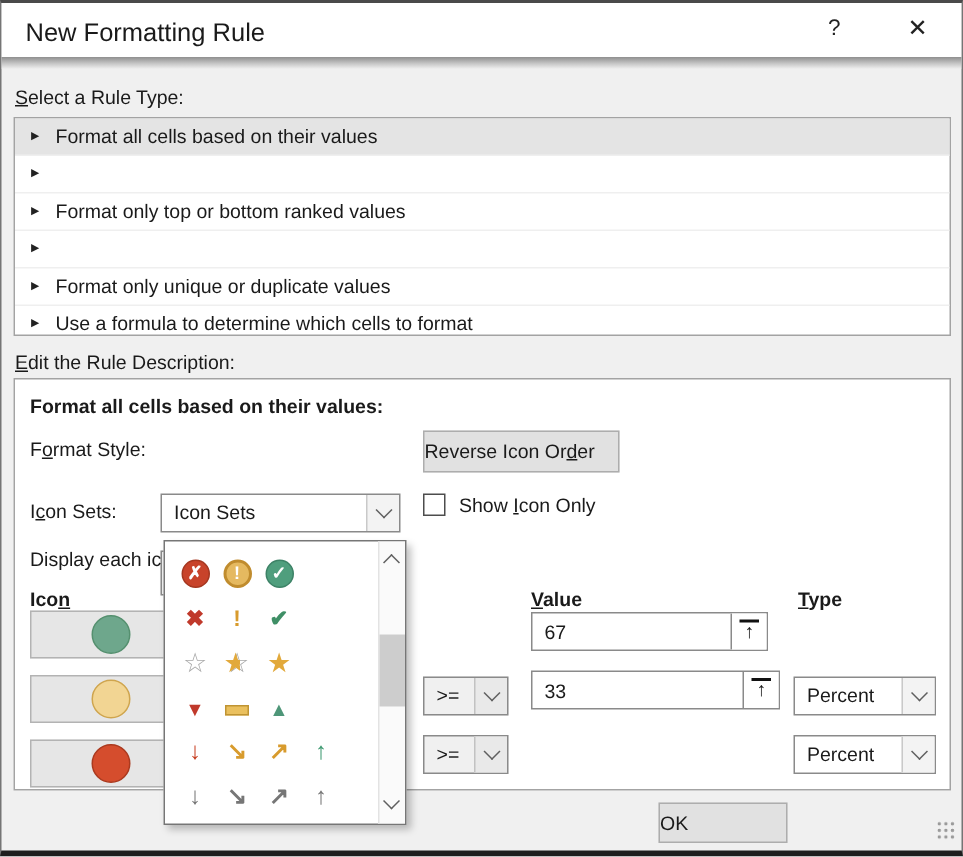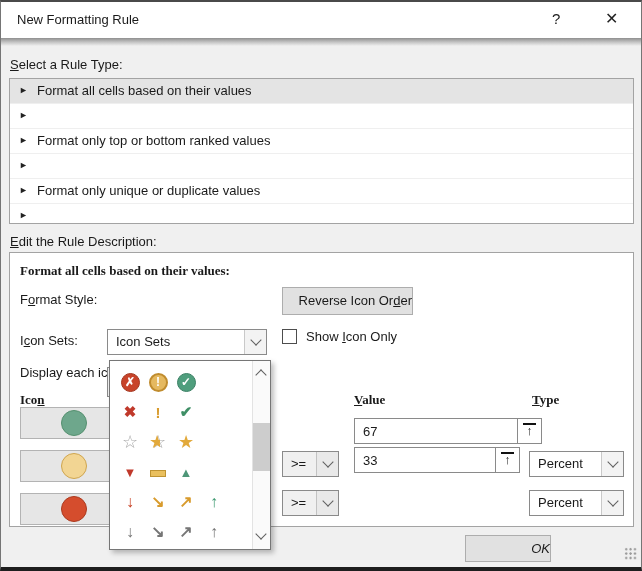--- a/index.html
+++ b/index.html
@@ -3,50 +3,50 @@
 <meta charset="utf-8">
 <style>
   html,body{margin:0;padding:0;background:#fff;}
   .dialog{position:relative;width:642px;height:571px;box-sizing:border-box;
     background:#f0f0f0;border:1px solid #757575;border-top:2px solid #4a4a4a;
     border-bottom:4px solid #1e1e1e;overflow:hidden;
     font-family:"Liberation Sans",sans-serif;font-size:13px;color:#1a1a1a;}
   .u{text-decoration:underline;}
   
   .titlebar{position:absolute;left:0;top:0;right:0;height:36px;background:#fff;}
-  .title{position:absolute;left:16px;top:10px;font-size:13px;}
+  .title{position:absolute;left:16px;top:10px;font-size:17px;}
   .help{position:absolute;left:551px;top:8px;font-size:15px;color:#222;cursor:default;}
   .close{position:absolute;left:604px;top:7px;font-size:16px;color:#222;cursor:default;}
   .band{position:absolute;left:0;top:36px;right:0;height:8px;
     background:linear-gradient(180deg,#8f8f8f 0%,#c7c7c7 55%,#f0f0f0 100%);}
   
   .lbl{position:absolute;white-space:nowrap;}
   
   .rulelist{position:absolute;left:8px;top:76px;width:625px;height:146px;
     background:#fff;border:1px solid #a3a3a3;box-sizing:border-box;}
   .rulerow{position:relative;height:24px;line-height:23px;padding-left:27px;
     border-bottom:1px solid #efefef;white-space:nowrap;}
   .rulerow.selected{background:#e4e4e4;}
   .marker{position:absolute;left:9px;top:0;font-size:9px;color:#222;}
   
   .panel{position:absolute;left:8px;top:250px;width:625px;height:275px;
     background:#fff;border:1px solid #a3a3a3;box-sizing:border-box;}
-  .bold{font-weight:bold;font-family:Liberation Serif, serif;}
+  .bold{font-weight:bold;}
   
   .combo{position:absolute;box-sizing:border-box;background:#fff;border:1px solid #8a8a8a;margin-top:43px;}
   .combo .ctext{position:absolute;left:8px;top:4px;white-space:nowrap;}
   .cbtn{position:absolute;right:0;top:0;bottom:0;width:21px;background:#f3f3f3;
     border-left:1px solid #c9c9c9;display:flex;align-items:center;justify-content:center;}
   .chev{width:7px;height:7px;border-right:1.6px solid #5f5f5f;border-bottom:1.6px solid #5f5f5f;
     display:inline-block;transform:rotate(45deg);margin-top:-4px;}
   .chev.up{transform:rotate(-135deg);margin-top:4px;}
   .combo.gray{background:#f0f0f0;}
   .combo.gray .cbtn{background:#e9e9e9;border-left:1px solid #c2c2c2;}
   .btn{position:absolute;box-sizing:border-box;background:#e1e1e1;border:1px solid #adadad;
-    text-align:right;}
+    text-align:left;}
   
   .tl-circ{width:22px;height:22px;border-radius:50%;display:inline-block;box-sizing:border-box;}
   .c-red{background:#d54d2d;border:1px solid #ab3a1f;}
   .c-gold{background:#f2d593;border:1px solid #cfa54e;}
   .c-green{background:#6ea78c;border:1px solid #55906f;}
   .isbtn{position:absolute;right:0;top:0;bottom:0;width:24px;border-left:1px solid #9d9d9d;
     display:flex;align-items:center;justify-content:center;}
   .blacktri{width:0;height:0;border-left:5px solid transparent;border-right:5px solid transparent;
     border-top:7px solid #111;display:inline-block;}
   .checkbox{position:absolute;width:15px;height:15px;background:#fff;border:1px solid #4d4d4d;
@@ -128,20 +128,21 @@
     </div>
     <div class="rulerow">
       <span class="marker">►</span>
     </div>
     <div class="rulerow">
       <span class="marker">►</span>
       <span>Format only unique or duplicate values</span>
     </div>
     <div class="rulerow" style="border-bottom:none;">
       <span class="marker">►</span>
+      <span>Use a formula to determine which cells to format</span>
     </div>
   </div>
 
   <span class="lbl" style="left:9px;top:232px;"><span class="u">E</span><span>dit the Rule Description:</span></span>
 
   <div class="panel">
     <span class="lbl bold" style="left:10px;top:10px;">Format all cells based on their values:</span>
 
     <span class="lbl" style="left:10px;top:39px;"><span>F</span><span class="u">o</span><span>rmat Style:</span></span>
     <div class="combo" style="left:97px;top:33px;width:160px;height:26px;">
@@ -181,21 +182,21 @@
 
     <span class="lbl bold" style="left:344px;top:139px;"><span class="u">V</span><span>alue</span></span>
     <span class="lbl bold" style="left:522px;top:139px;"><span class="u">T</span><span>ype</span></span>
 
     <div class="combo gray" style="left:272px;top:155px;width:57px;height:26px;">
       <span class="ctext">&gt;=</span>
       <span class="cbtn">
           <span class="chev"></span>
         </span>
     </div>
-    <div class="valbox" style="left:344px;top:165px;width:188px;height:26px;">
+    <div class="valbox" style="left:344px;top:155px;width:158px;height:26px;">
       <input value="67" style="">
       <span class="picker">
           <span class="bar"></span>
           <span class="arr">↑</span>
         </span>
     </div>
     <div class="combo" style="left:519px;top:155px;width:95px;height:26px;">
       <span class="ctext">Percent</span>
       <span class="cbtn">
           <span class="chev"></span>
@@ -256,16 +257,16 @@
       <span class="pi arrow g-gray">↗</span>
       <span class="pi arrow g-gray">↑</span>
     </div>
     <div class="scroll">
       <span class="sbtn sup"><span class="chev up"></span></span>
       <span class="thumb"></span>
       <span class="sbtn sdn"><span class="chev"></span></span>
     </div>
   </div>
 
-  <div class="btn" style="left:464px;top:533px;width:86px;height:27px;line-height:25px;font-style:italic;">OK</div>
+  <div class="btn" style="left:438px;top:533px;width:86px;height:27px;line-height:25px;">OK</div>
   <div class="grip"></div>
 
 </div>
 
 </body></html>

